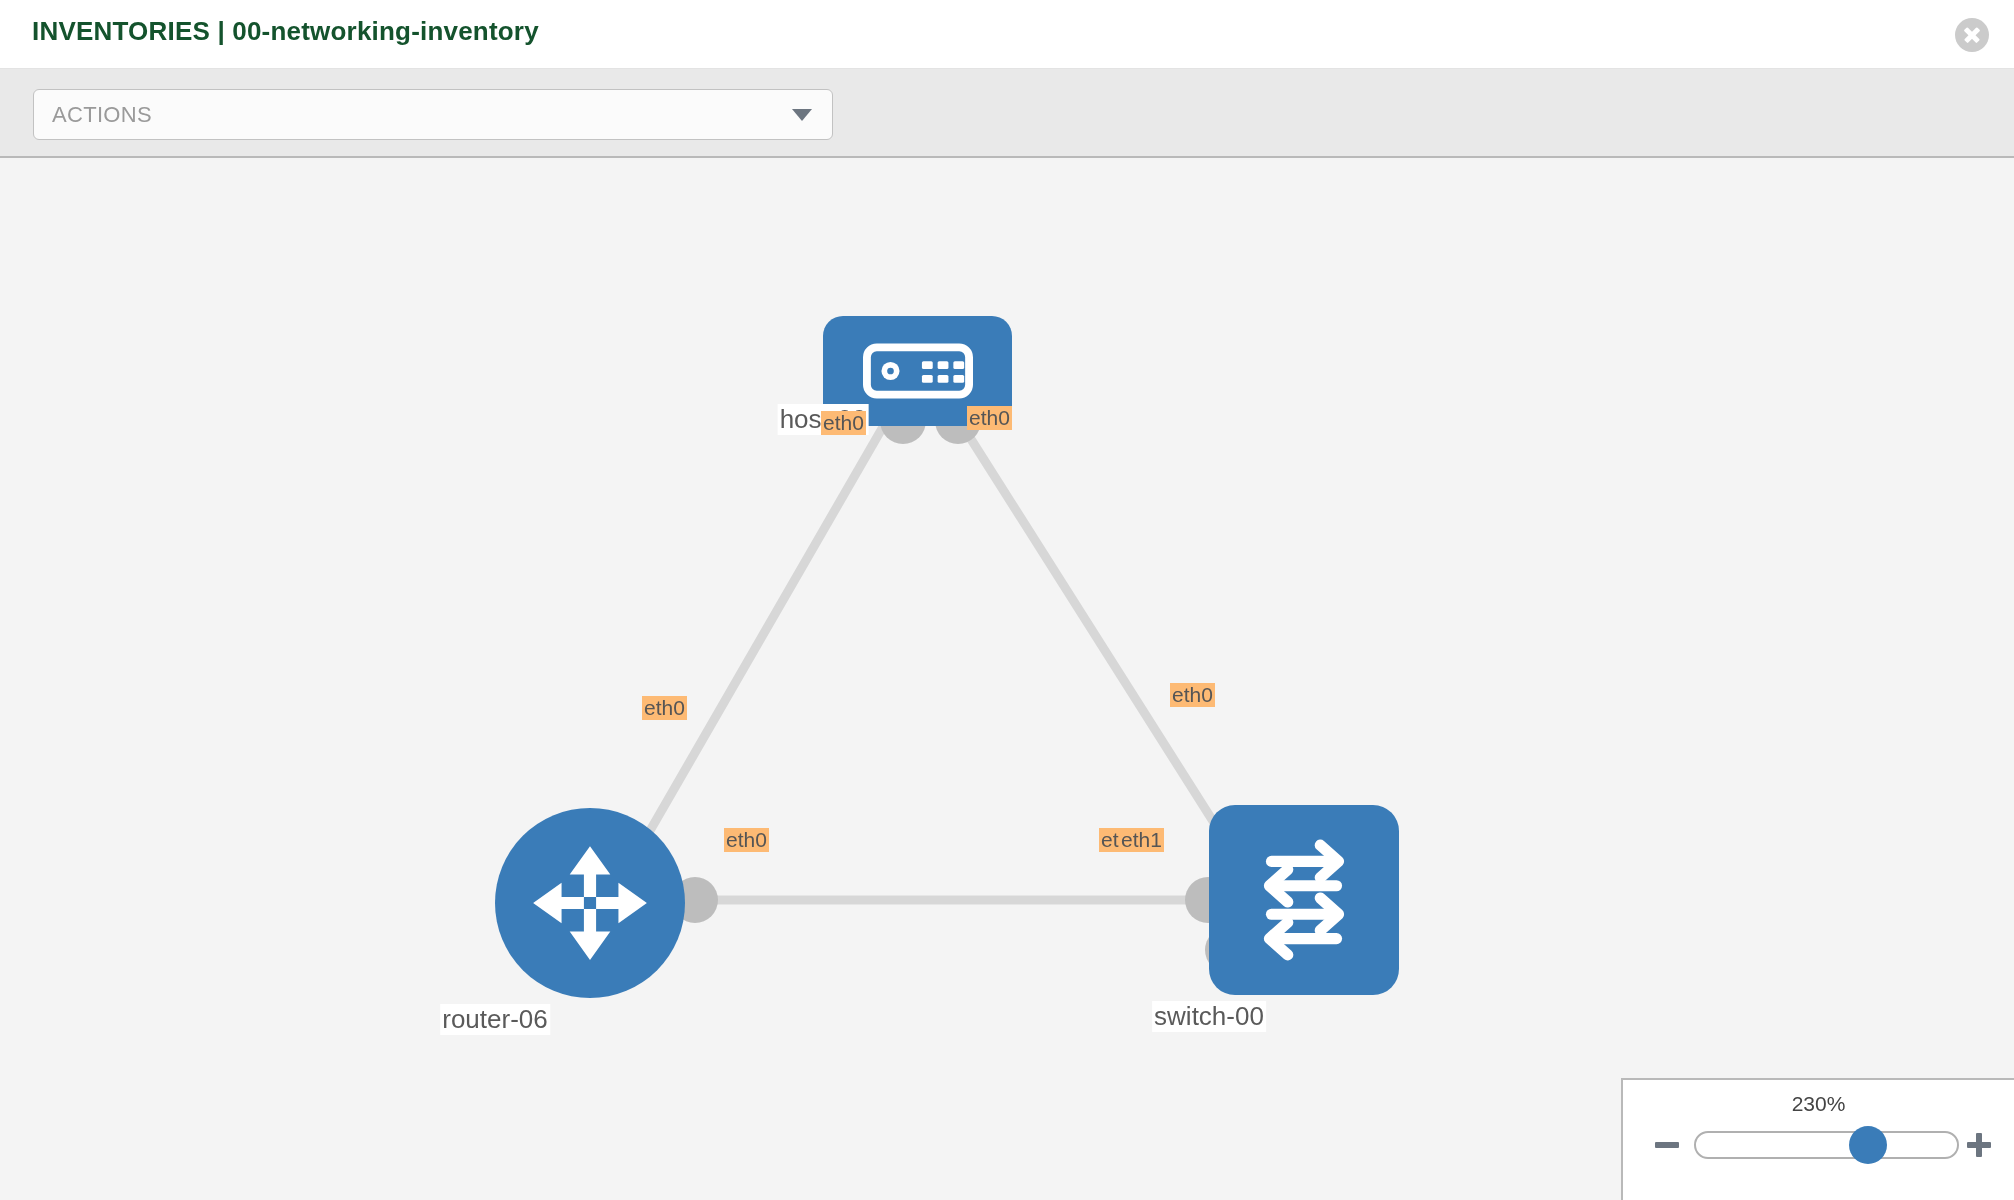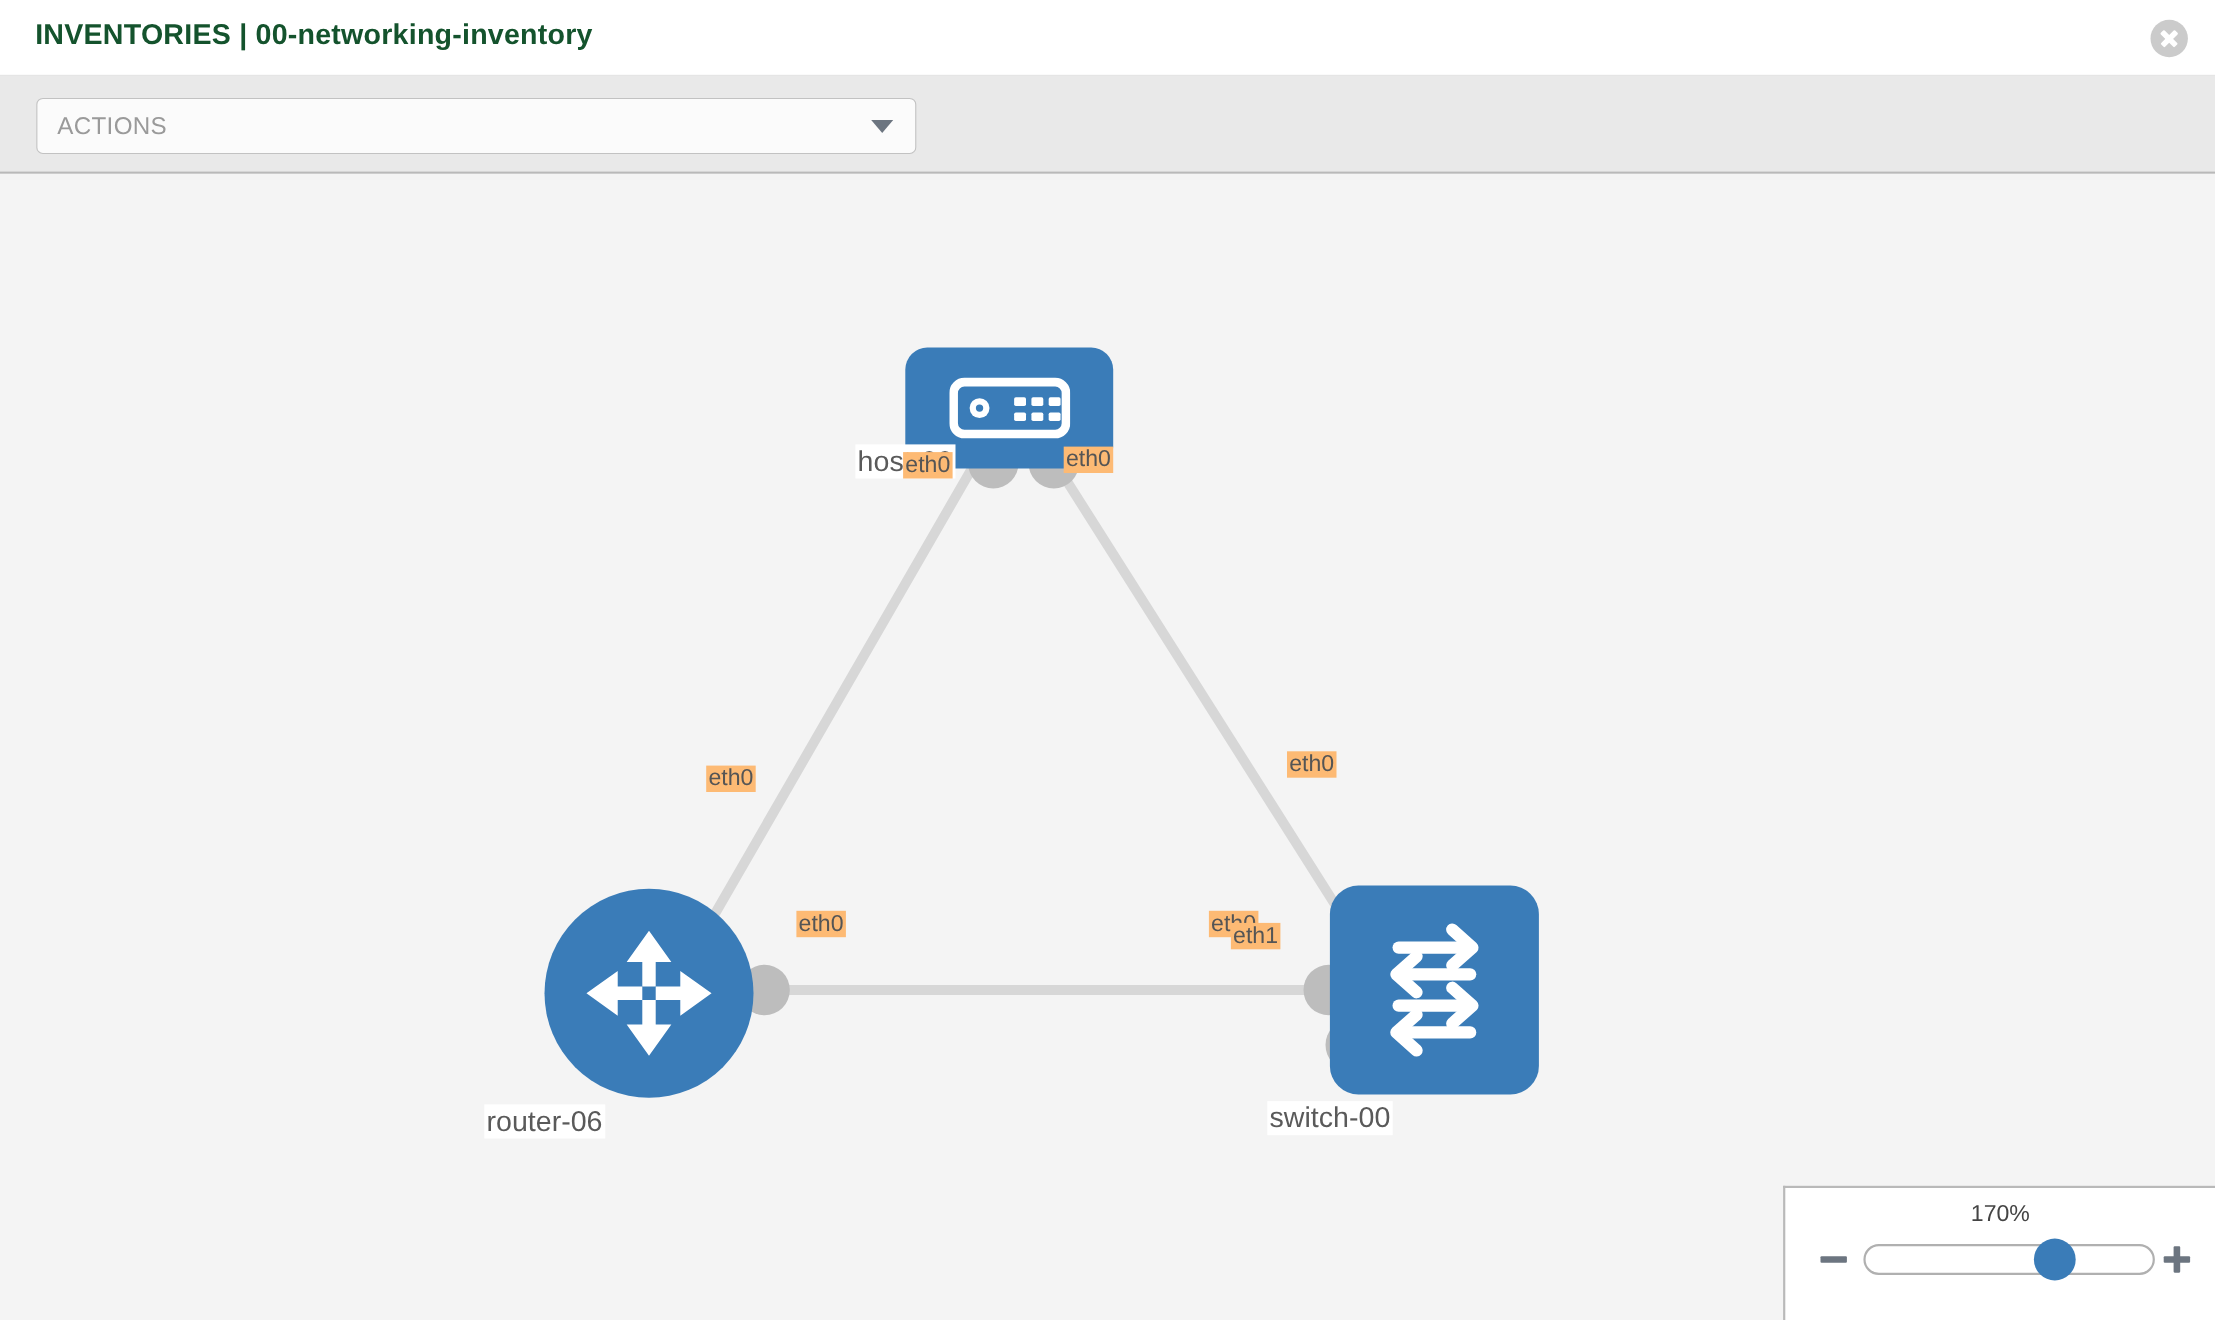--- a/index.html
+++ b/index.html
@@ -280,27 +280,27 @@
         </div>
         <div class="node-label">switch-00</div>
       </div>
 
       <div class="link-label" style="left:821px; top:253px;">eth0</div>
       <div class="link-label" style="left:967px; top:248px;">eth0</div>
       <div class="link-label" style="left:642px; top:538px;">eth0</div>
       <div class="link-label" style="left:1170px; top:525px;">eth0</div>
       <div class="link-label" style="left:724px; top:670px;">eth0</div>
       <div class="link-label" style="left:1099px; top:670px;">eth0</div>
-      <div class="link-label" style="left:1119px; top:670px;margin-top:11px;">eth1</div>
+      <div class="link-label" style="left:1119px; top:670px;">eth1</div>
 
     </div>
   </div>
 
   <div class="zoom-panel">
-    <div class="zoom-value">170%</div>
+    <div class="zoom-value">230%</div>
     <div class="zoom-minus"></div>
     <div class="zoom-track">
       <div class="zoom-thumb" id="zoom-thumb" style="left: 66%;"></div>
     </div>
     <div class="zoom-plus"></div>
   </div>
 
 </div>
 
 </body></html>

